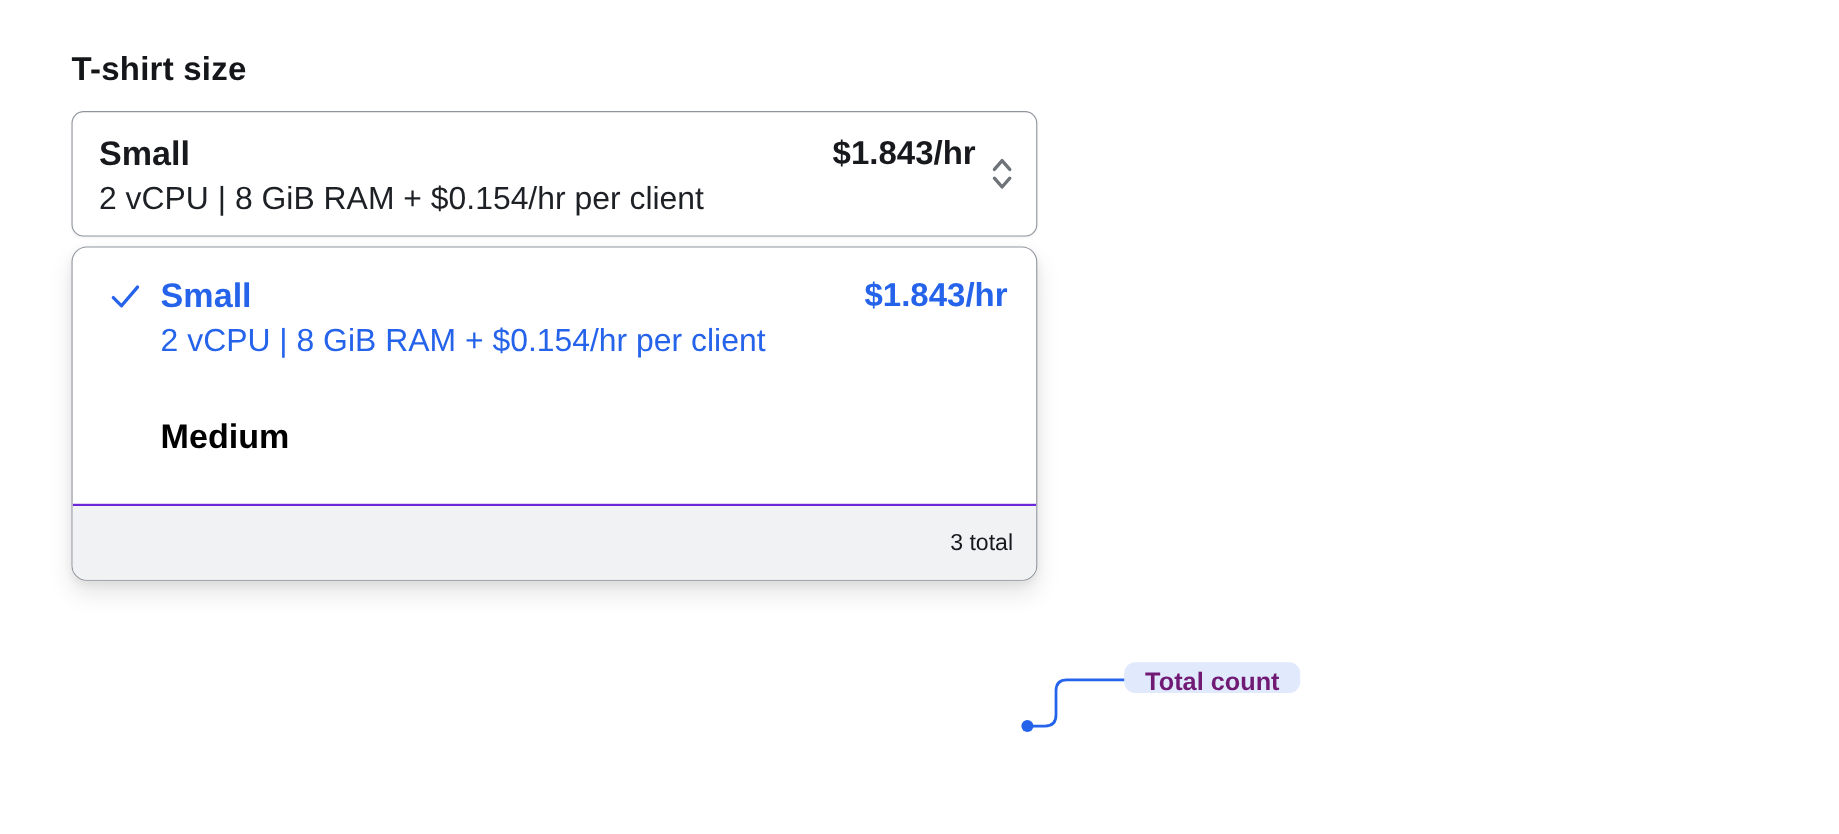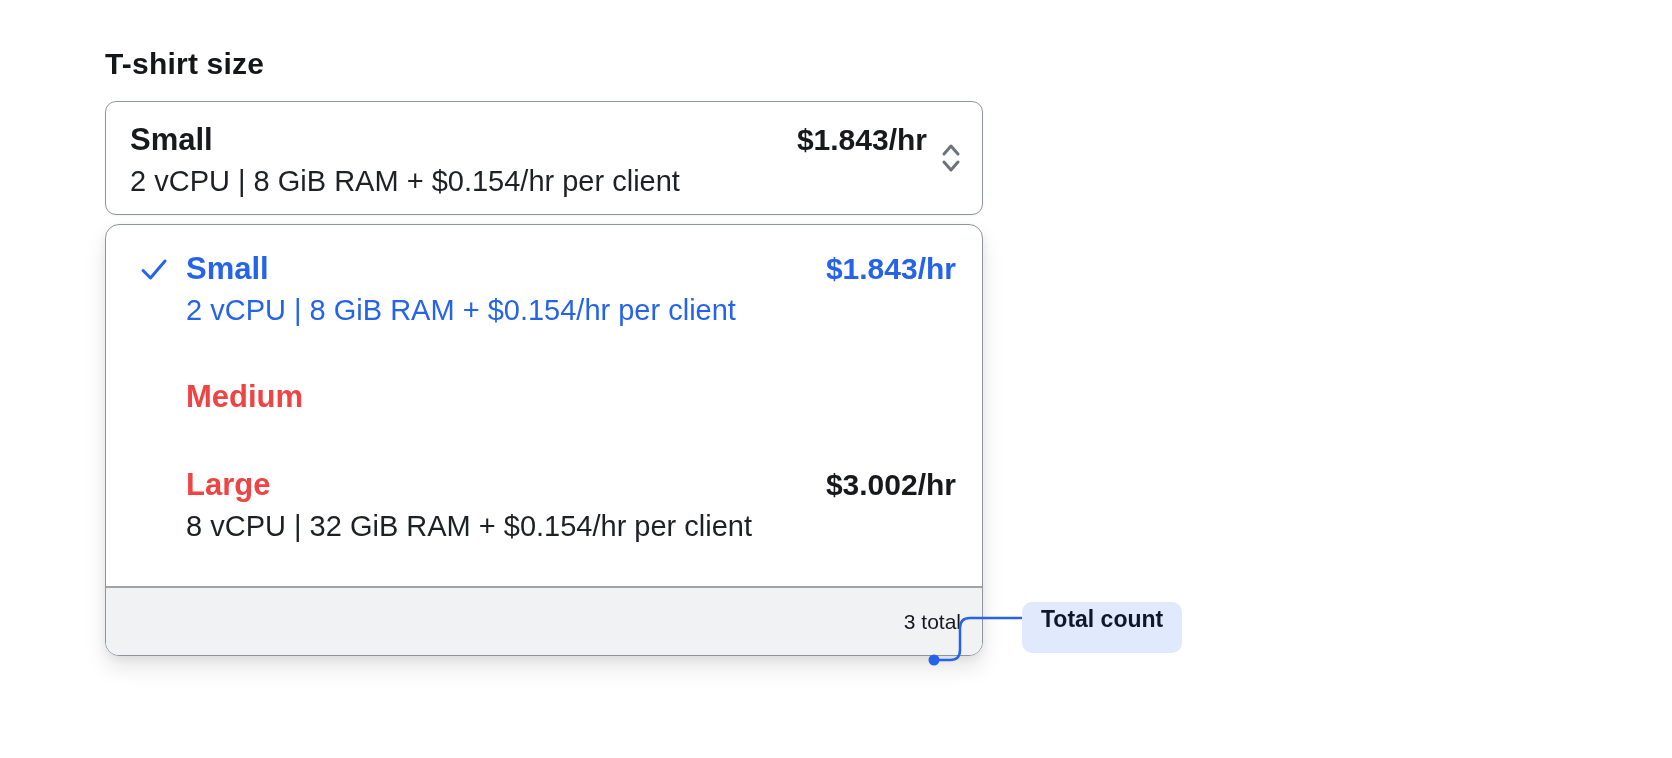--- a/index.html
+++ b/index.html
@@ -5,21 +5,21 @@
   * { box-sizing: border-box; }
   html, body { margin: 0; padding: 0; }
   body {
     width: 1672px; height: 758px;
     background: #ffffff;
     font-family: "Liberation Sans", sans-serif;
     position: relative;
     overflow: hidden;
     color: #17191c;
   }
-  .content { position: absolute; left: 65px; top: 44px; width: 878px; margin-left: 40px; }
+  .content { position: absolute; left: 65px; top: 44px; width: 878px; }
 
   .field-label {
     font-size: 30px; font-weight: 700; line-height: 40px;
     color: #141619; margin: 0 0 17px 0; letter-spacing: 0.2px;
   }
 
   
   .select-trigger {
     width: 878px; height: 114px;
     background: #fff;
@@ -47,45 +47,45 @@
     overflow: hidden;
   }
   .menu-list { padding: 0 0 17px 0; }
   .menu-item {
     display: flex; align-items: flex-start;
     padding: 23px 26px 23px 33px;
     cursor: pointer;
   }
   .check-col { width: 47px; flex: none; padding-top: 6px; }
   .item-main { flex: 1; min-width: 0; }
-  .i-title { font-size: 31px; font-weight: 700; line-height: 42px; color: #ef4444; }
+  .i-title { font-size: 31px; font-weight: 700; line-height: 42px; color: #000000; }
   .i-specs { font-size: 29px; font-weight: 400; line-height: 40px; color: #1d2025; }
   .i-price { font-size: 30px; font-weight: 700; line-height: 42px; color: #17191c; flex: none; }
   .menu-item.selected .i-title,
   .menu-item.selected .i-specs,
   .menu-item.selected .i-price { color: #2563eb; }
 
   .menu-footer {
     height: 69px;
     background: #f1f2f4;
-    border-top: 2px solid #a3a3a3;
+    border-top: 2px solid #6d28d9;
     display: flex; align-items: center; justify-content: flex-end;
     padding-right: 21px;
   }
   .footer-total { font-size: 21px; line-height: 24px; color: #17191c; }
 
   
   .annotation-connector { position: absolute; left: 900px; top: 595px; width: 140px; height: 85px; pointer-events: none; }
   .annotation-pill {
     position: absolute; left: 1022px; top: 602px;
-    height: 51px; line-height: 35px;
+    height: 28px; line-height: 35px;
     padding: 0 19px;
     background: #e0eafc;
     border-radius: 10px;
-    color: #0f172a;
+    color: #701a75;
     font-size: 23px; font-weight: 700;
     white-space: nowrap;
   }
 </style>
 </head>
 <body>
 
 <div class="content">
 
   <div class="field-label">T-shirt size</div>
@@ -120,28 +120,20 @@
         <div class="i-price">$1.843/hr</div>
       </div>
 
       <div class="menu-item">
         <div class="check-col"></div>
         <div class="item-main">
           <div class="i-title">Medium</div>
         </div>
       </div>
 
-      <div class="menu-item">
-        <div class="check-col"></div>
-        <div class="item-main">
-          <div class="i-title">Large</div>
-          <div class="i-specs">8 vCPU | 32 GiB RAM + $0.154/hr per client</div>
-        </div>
-        <div class="i-price">$3.002/hr</div>
-      </div>
 
     </div>
 
     <div class="menu-footer">
       <span class="footer-total">3 total</span>
     </div>
   </div>
 
 </div>
 

